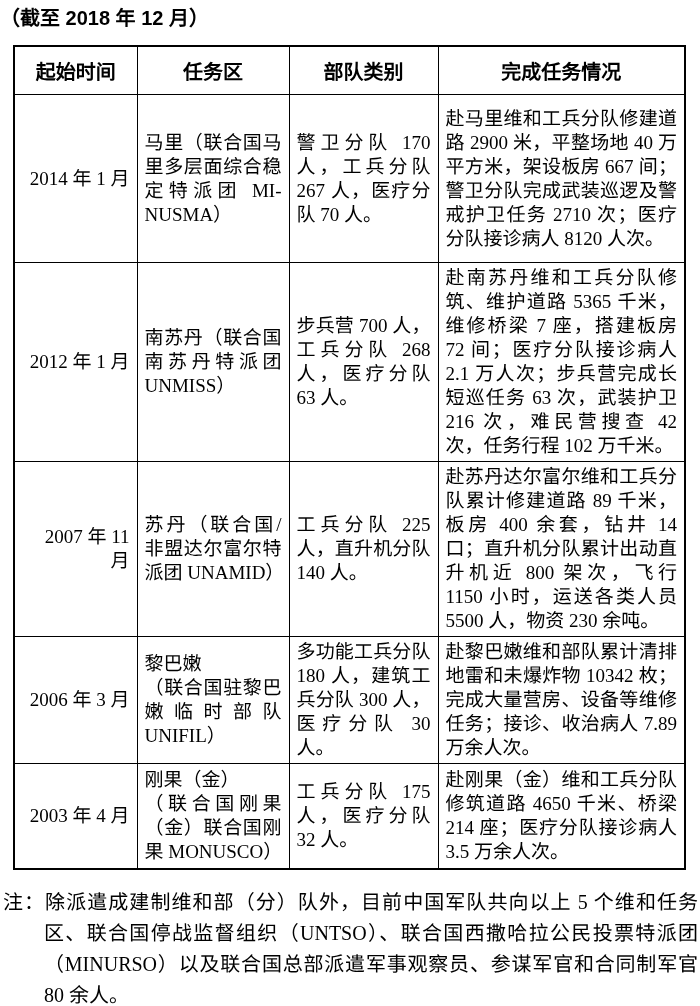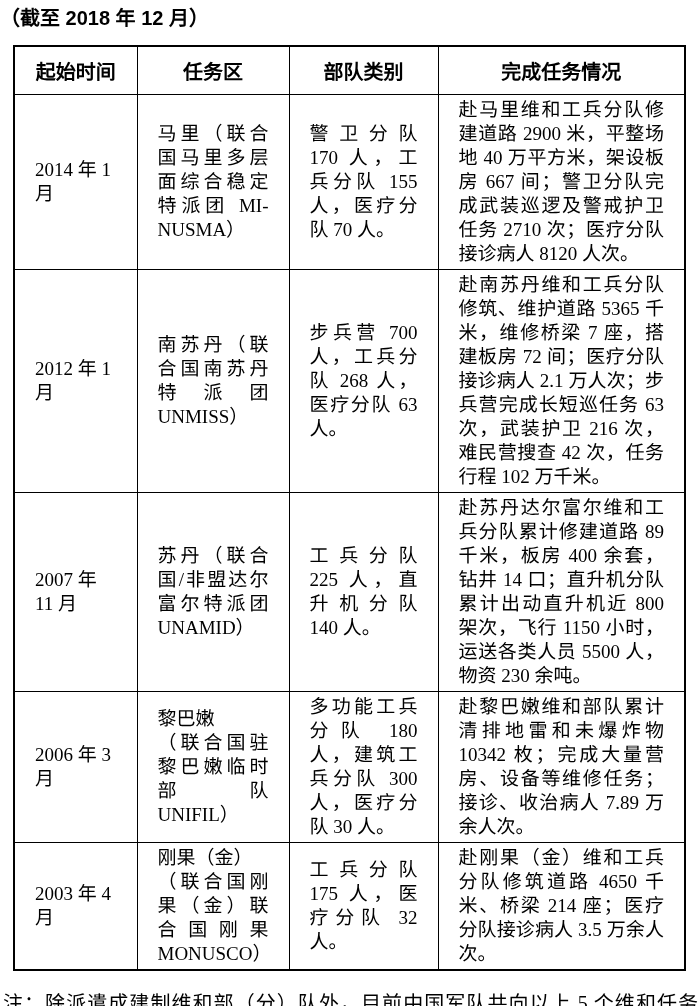--- a/index.html
+++ b/index.html
@@ -45,23 +45,23 @@
   .pk-table th {
     height: 38px;
     font-family: "Liberation Sans", "DejaVu Sans", sans-serif;
     font-weight: bold;
     font-size: 20px;
     padding: 9px;
   }
   .pk-table td {
     font-size: 19px;
     line-height: 24px;
-    padding: 3px 20px;
+    padding: 3px 7px;
   }
-  .cell-date { text-align: left; margin-top: 37px; }
+  .cell-date { text-align: right; margin-top: 37px; }
   .cell-mission, .cell-troops, .cell-tasks {
     text-align: justify;
     text-justify: inter-character;
     white-space: pre-line;
   }
   
   tbody tr:nth-child(1) { height: 168px; }
   tbody tr:nth-child(2) { height: 198px; }
   tbody tr:nth-child(3) { height: 174px; }
   tbody tr:nth-child(4) { height: 118px; }
@@ -97,21 +97,21 @@
         <th>起始时间</th>
         <th>任务区</th>
         <th>部队类别</th>
         <th>完成任务情况</th>
       </tr>
     </thead>
     <tbody>
       <tr>
         <td class="cell-date">2014 年 1 月</td>
         <td class="cell-mission">马里（联合国马里多层面综合稳定特派团 MI-NUSMA）</td>
-        <td class="cell-troops">警卫分队 170 人，工兵分队 155 人，医疗分队 70 人。</td>
+        <td class="cell-troops">警卫分队 170 人，工兵分队 267 人，医疗分队 70 人。</td>
         <td class="cell-tasks">赴马里维和工兵分队修建道路 2900 米，平整场地 40 万平方米，架设板房 667 间；警卫分队完成武装巡逻及警戒护卫任务 2710 次；医疗分队接诊病人 8120 人次。</td>
       </tr>
       <tr>
         <td class="cell-date">2012 年 1 月</td>
         <td class="cell-mission">南苏丹（联合国南苏丹特派团 UNMISS）</td>
         <td class="cell-troops">步兵营 700 人，工兵分队 268 人，医疗分队 63 人。</td>
         <td class="cell-tasks">赴南苏丹维和工兵分队修筑、维护道路 5365 千米，维修桥梁 7 座，搭建板房 72 间；医疗分队接诊病人 2.1 万人次；步兵营完成长短巡任务 63 次，武装护卫 216 次，难民营搜查 42 次，任务行程 102 万千米。</td>
       </tr>
       <tr>
         <td class="cell-date">2007 年 11 月</td>

